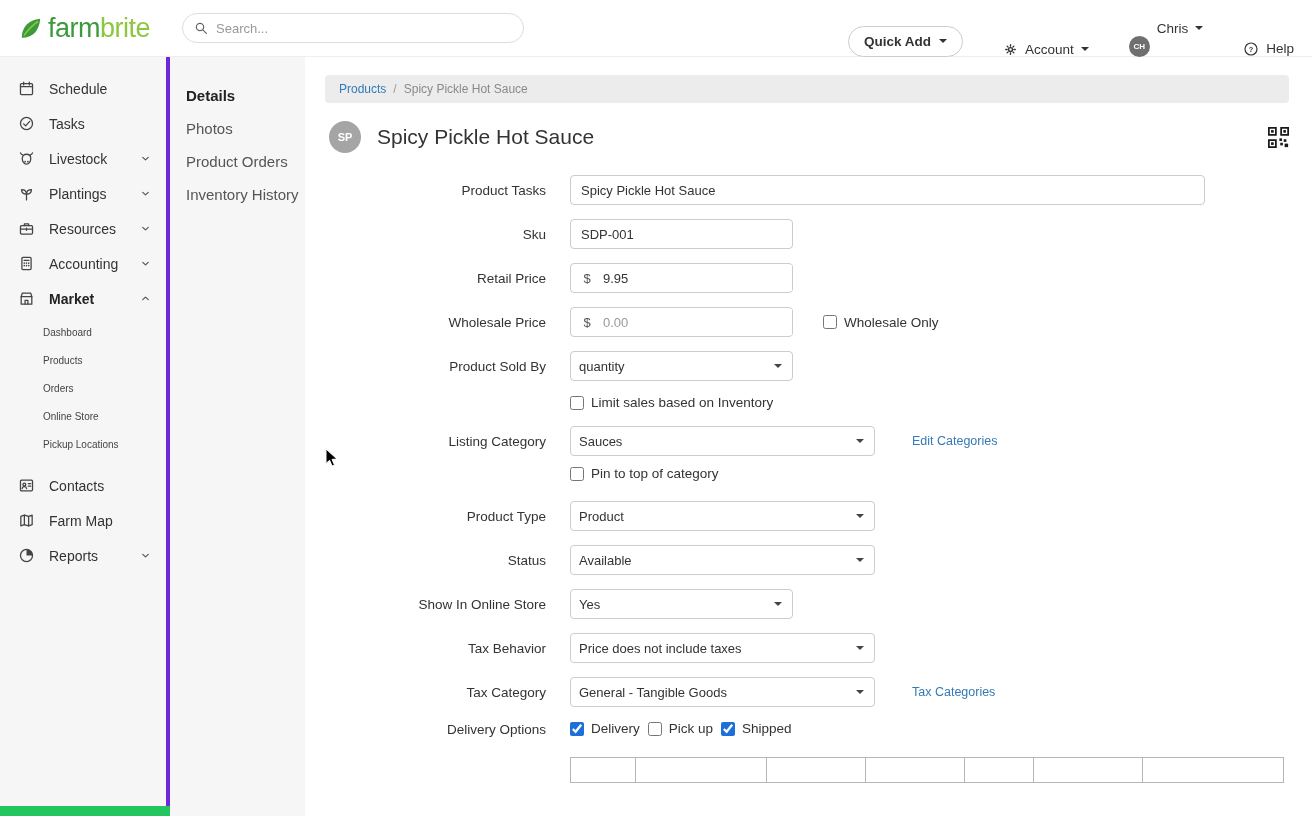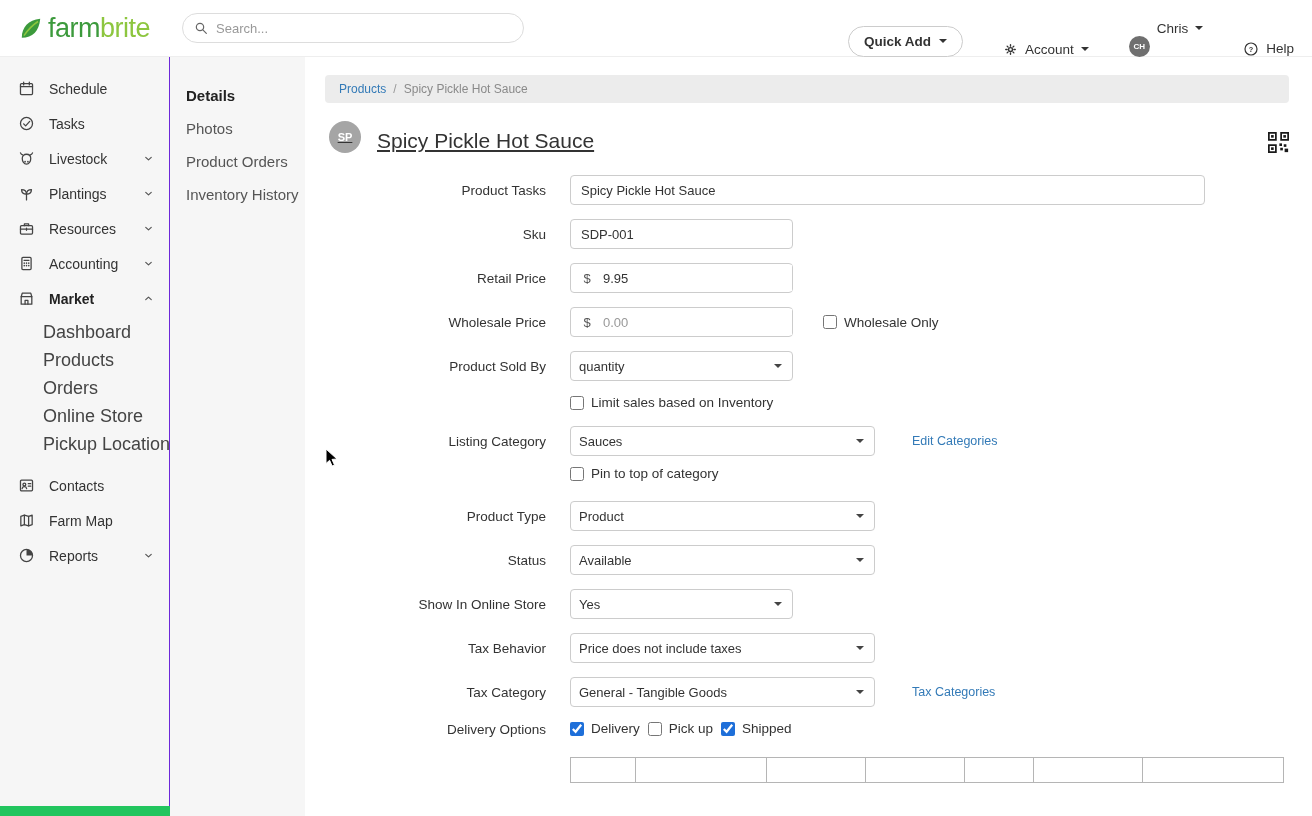--- a/index.html
+++ b/index.html
@@ -25,46 +25,46 @@
                font-weight:bold; color:#333; cursor:pointer; font-family:inherit; }
   .caret { width:0; height:0; border-left:4px solid transparent; border-right:4px solid transparent;
            border-top:4px solid #333; display:inline-block; }
   .top-item { display:flex; align-items:center; gap:7px; cursor:pointer; }
   .top-item.bold { font-weight:normal; }
   .avatar-sm { width:21px; height:21px; border-radius:50%; background:#6f6f6f; color:#fff;
                font-size:8px; font-weight:bold; display:flex; align-items:center; justify-content:center;margin-top:36px; }
 
   
   .sidebar { position:absolute; top:57px; left:0; bottom:10px; width:170px; background:#f6f6f6;
-             border-right:1px solid #6d28d9; padding-top:14px; }
+             border-right:4px solid #6d28d9; padding-top:14px; }
   .nav-item { height:35px; display:flex; align-items:center; padding:0 15px 0 18px; gap:13px;
               font-size:14px; color:#333; cursor:pointer; }
   .nav-icon { width:18px; height:18px; display:flex; align-items:center; color:#444; flex:none; }
   .nav-label { white-space:nowrap; }
   .nav-chevron { margin-left:auto; color:#555; display:flex; }
   .nav-item.active .nav-label { font-weight:bold; color:#222; }
   .submenu { padding:2px 0 10px; }
-  .subitem { height:28px; display:flex; align-items:center; padding-left:43px; font-size:18px;
+  .subitem { height:28px; display:flex; align-items:center; padding-left:43px; font-size:10px;
              color:#444; cursor:pointer; white-space:nowrap; }
 
   .subnav { position:absolute; top:57px; left:170px; bottom:0; width:135px; background:#f6f6f6;
             padding-top:22px; }
   .subnav-item { height:33px; display:flex; align-items:center; padding-left:16px; font-size:15px;
                  color:#555; cursor:pointer; }
   .subnav-item.active { color:#222; font-weight:bold; }
 
   
   .main { position:absolute; top:57px; left:305px; right:0; bottom:0; background:#fff; overflow:hidden; }
   .breadcrumb { margin:18px 23px 0 20px; height:28px; background:#ececec; border-radius:4px;
                 display:flex; align-items:center; padding:0 14px; font-size:12px; }
   .bc-link { color:#337ab7; cursor:pointer; }
   .bc-sep { color:#999; margin:0 7px; }
   .bc-current { color:#8a8a8a; }
 
-  .title-row { display:flex; align-items:flex-end; margin:18px 23px 0 24px;text-decoration:underline; }
+  .title-row { display:flex; align-items:center; margin:18px 23px 0 24px; }
   .avatar { width:32px; height:32px; border-radius:50%; background:#a5a5a5; color:#fff; flex:none;
             font-size:11px; font-weight:bold; display:flex; align-items:center; justify-content:center; }
   .page-title { font-size:21px; color:#333; margin-left:16px; }
   .qr { margin-left:auto; cursor:pointer; display:flex; }
 
   
   .form { margin-top:22px; }
   .form-row { display:flex; align-items:center; margin-bottom:14px; }
   .form-row.top { align-items:flex-start; }
   .form-label { width:241px; text-align:right; font-size:13.5px; color:#333; flex:none; }

